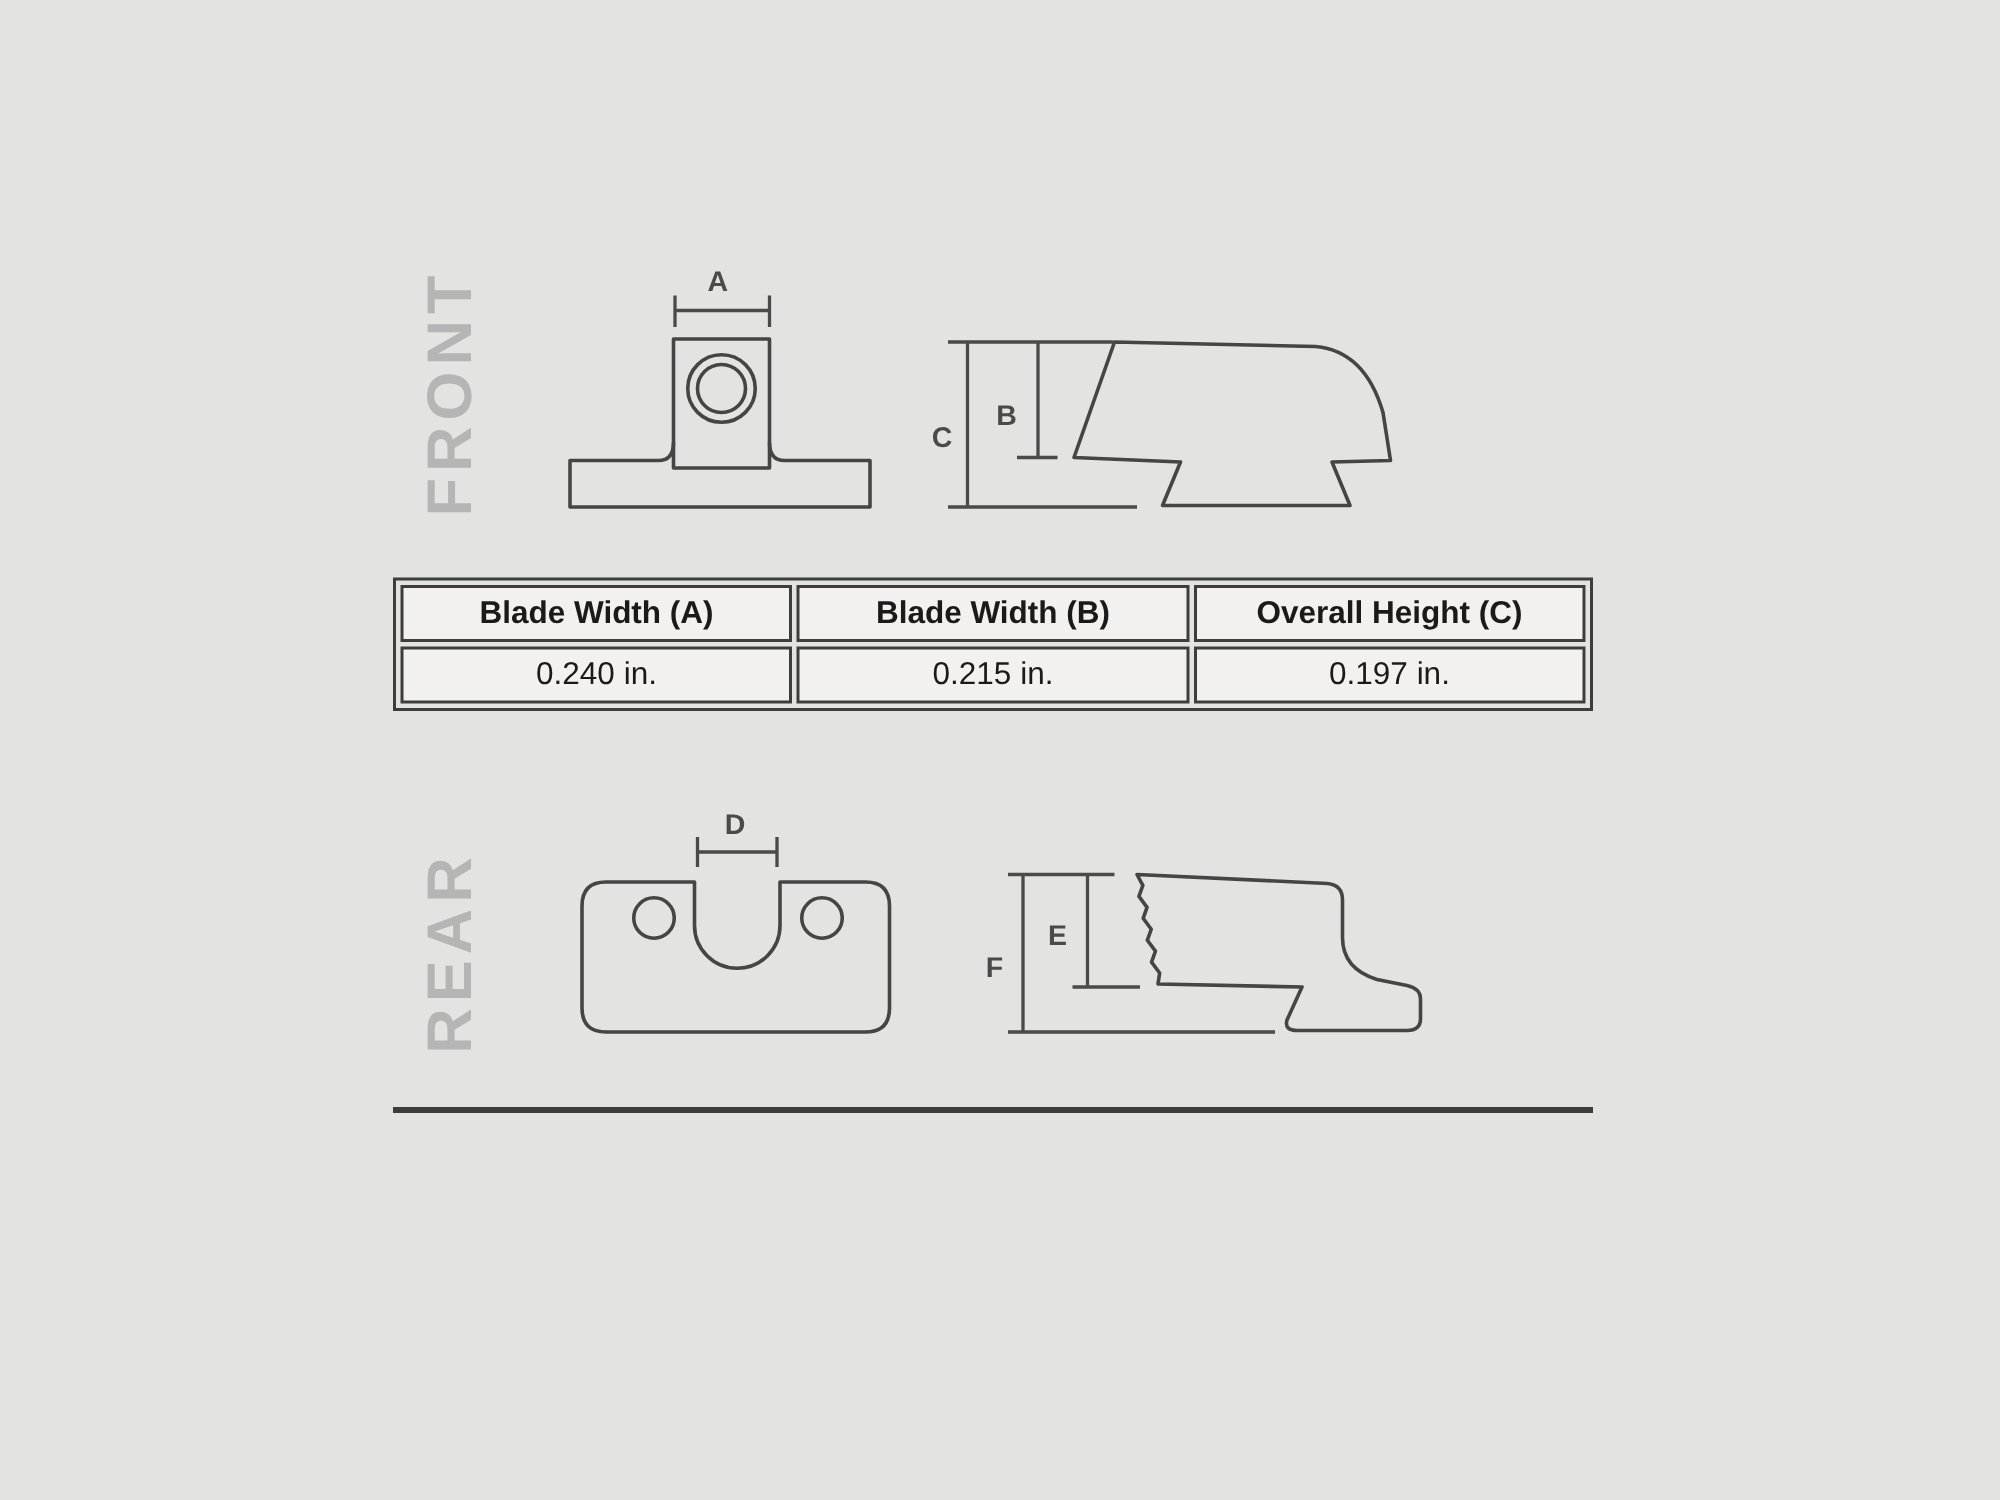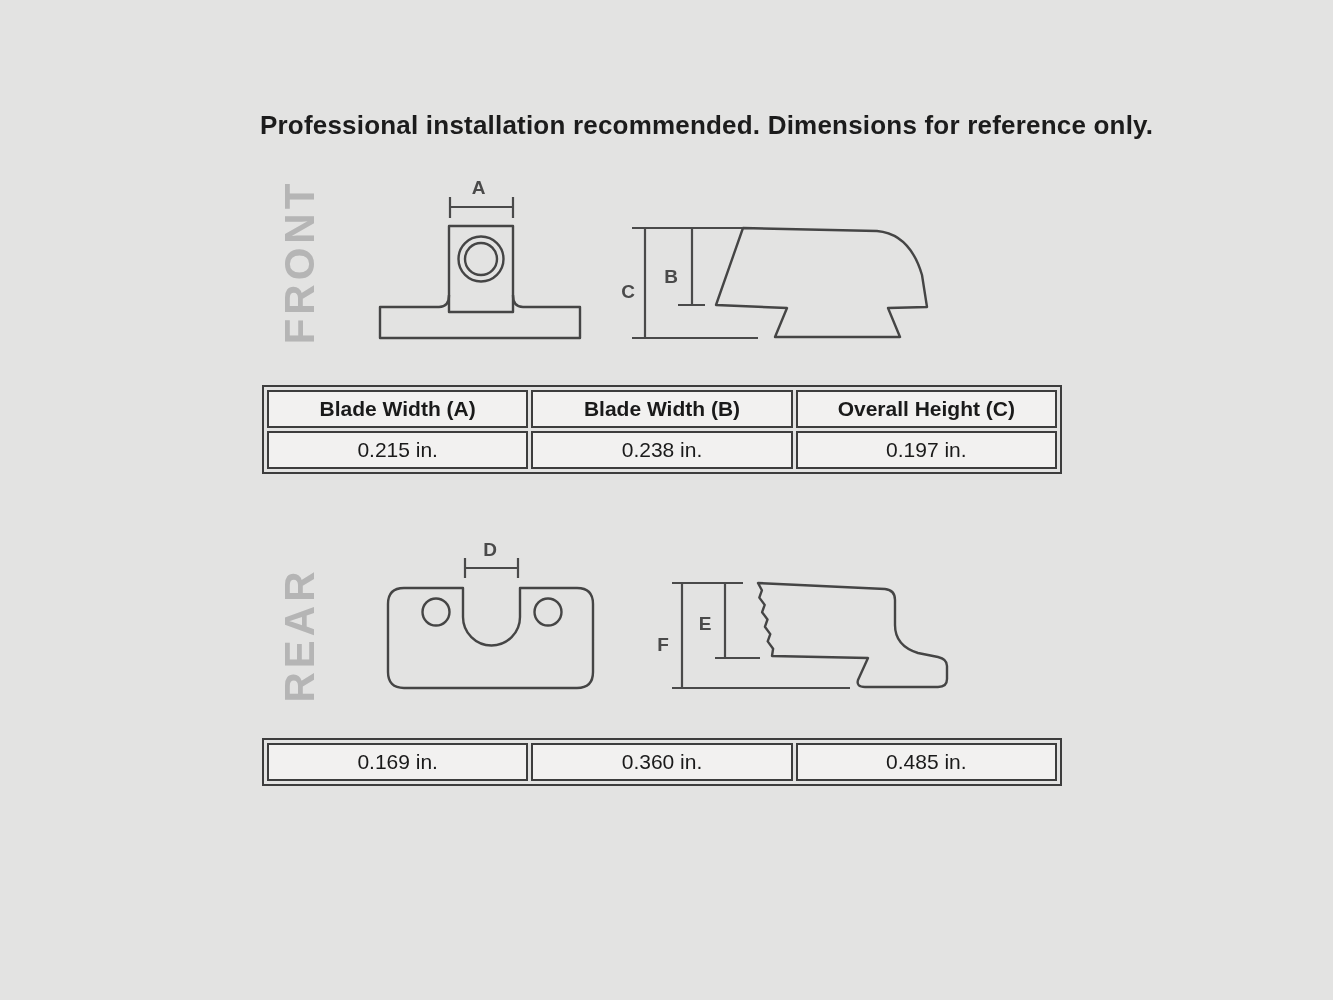--- a/index.html
+++ b/index.html
@@ -33,21 +33,20 @@
     text-align:center;vertical-align:middle;
     font-size:21px;color:#1a1a1a;height:30px;padding:2px 4px;
   }
   .spec-table tr.hdr td{font-weight:bold;}
 </style>
 </head>
 <body>
 
 <div id="stage">
 
-  <div class="note">Professional installation recommended. Dimensions for reference only.</div>
 
   <div class="section-label" style="left:300px;top:262px;">FRONT</div>
 
   <svg style="left:368px;top:165px;" width="232" height="185" viewBox="0 0 232 185">
     <g>
       <text class="dimtxt" x="110.5" y="29">A</text>
       <path class="dim" d="M82,32 V53 M145,32 V53 M82,42 H145"></path>
     </g>
     <g>
       <rect class="ln" x="81" y="61" width="64" height="86"></rect>
@@ -70,22 +69,22 @@
   </svg>
 
   <table class="spec-table" style="top:385px;">
     <tbody>
         <tr class="hdr">
       <td>Blade Width (A)</td>
       <td>Blade Width (B)</td>
       <td>Overall Height (C)</td>
     </tr>
     <tr>
+      <td>0.240 in.</td>
       <td>0.215 in.</td>
-      <td>0.238 in.</td>
       <td>0.197 in.</td>
     </tr>
   </tbody>
     </table>
 
   <div class="section-label" style="left:300px;top:635px;">REAR</div>
 
   <svg style="left:378px;top:535px;" width="232" height="165" viewBox="0 0 232 165">
     <g>
       <text class="dimtxt" x="112" y="21">D</text>
@@ -105,21 +104,16 @@
     </g>
     <g>
       <path class="dim" d="M75,13 V88 M65,88 H110"></path>
       <text class="dimtxt" x="55" y="60">E</text>
     </g>
     <path class="ln" d="M108,13 L235,19 Q245,20 245,30 L245,55 C245,68 252,78 268,83 L288,87 Q297,89 297,96 L297,109 Q297,117 288,117 L215,117 Q206,117 208,110 L218,88 L122,86 L123.1,78.7 L117.7,71.4 L120.3,64.1 L114.9,56.8 L117.5,49.5 L112.1,42.2 L114.7,34.9 L109.3,27.6 L111.9,20.3 Z"></path>
   </svg>
 
   <table class="spec-table" style="top:738px;">
     <tbody>
-    <tr>
-      <td>0.169 in.</td>
-      <td>0.360 in.</td>
-      <td>0.485 in.</td>
-    </tr>
   </tbody>
     </table>
 
 </div>
 
 </body></html>

